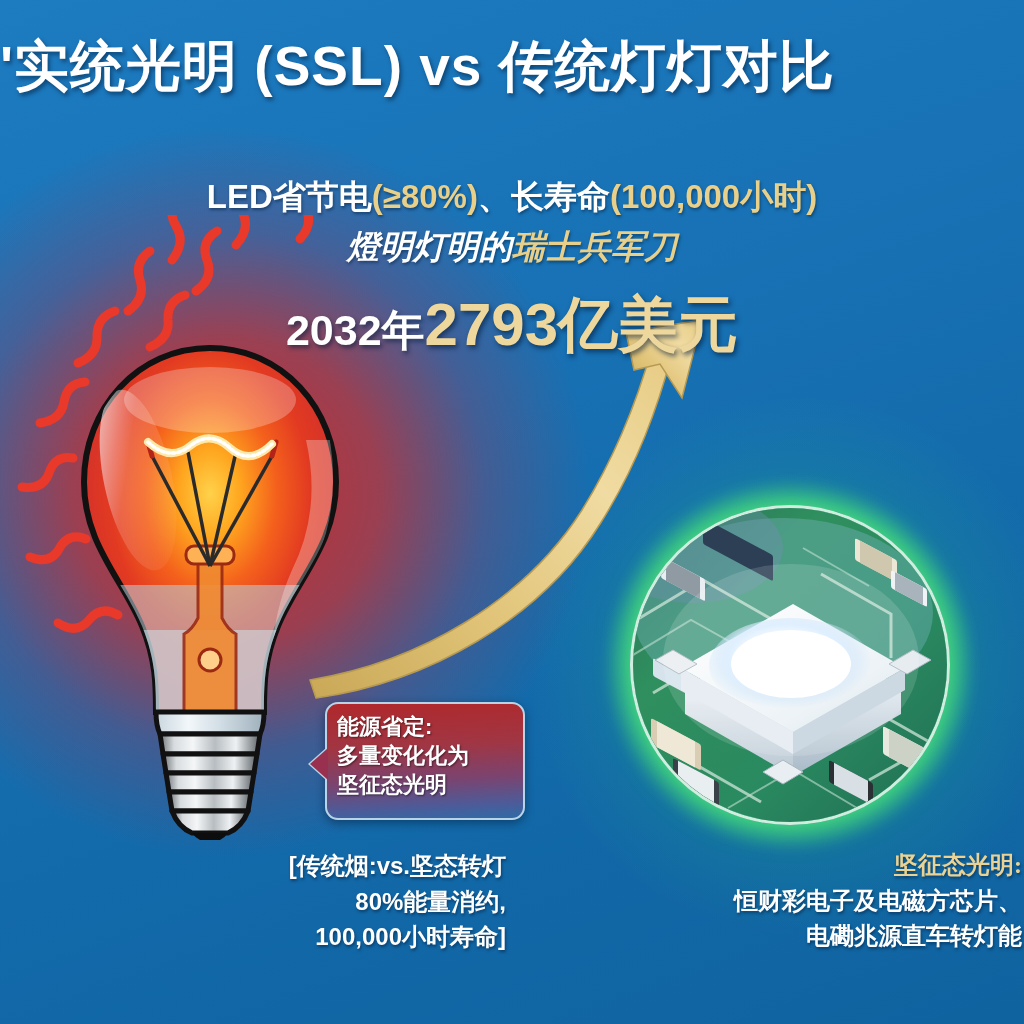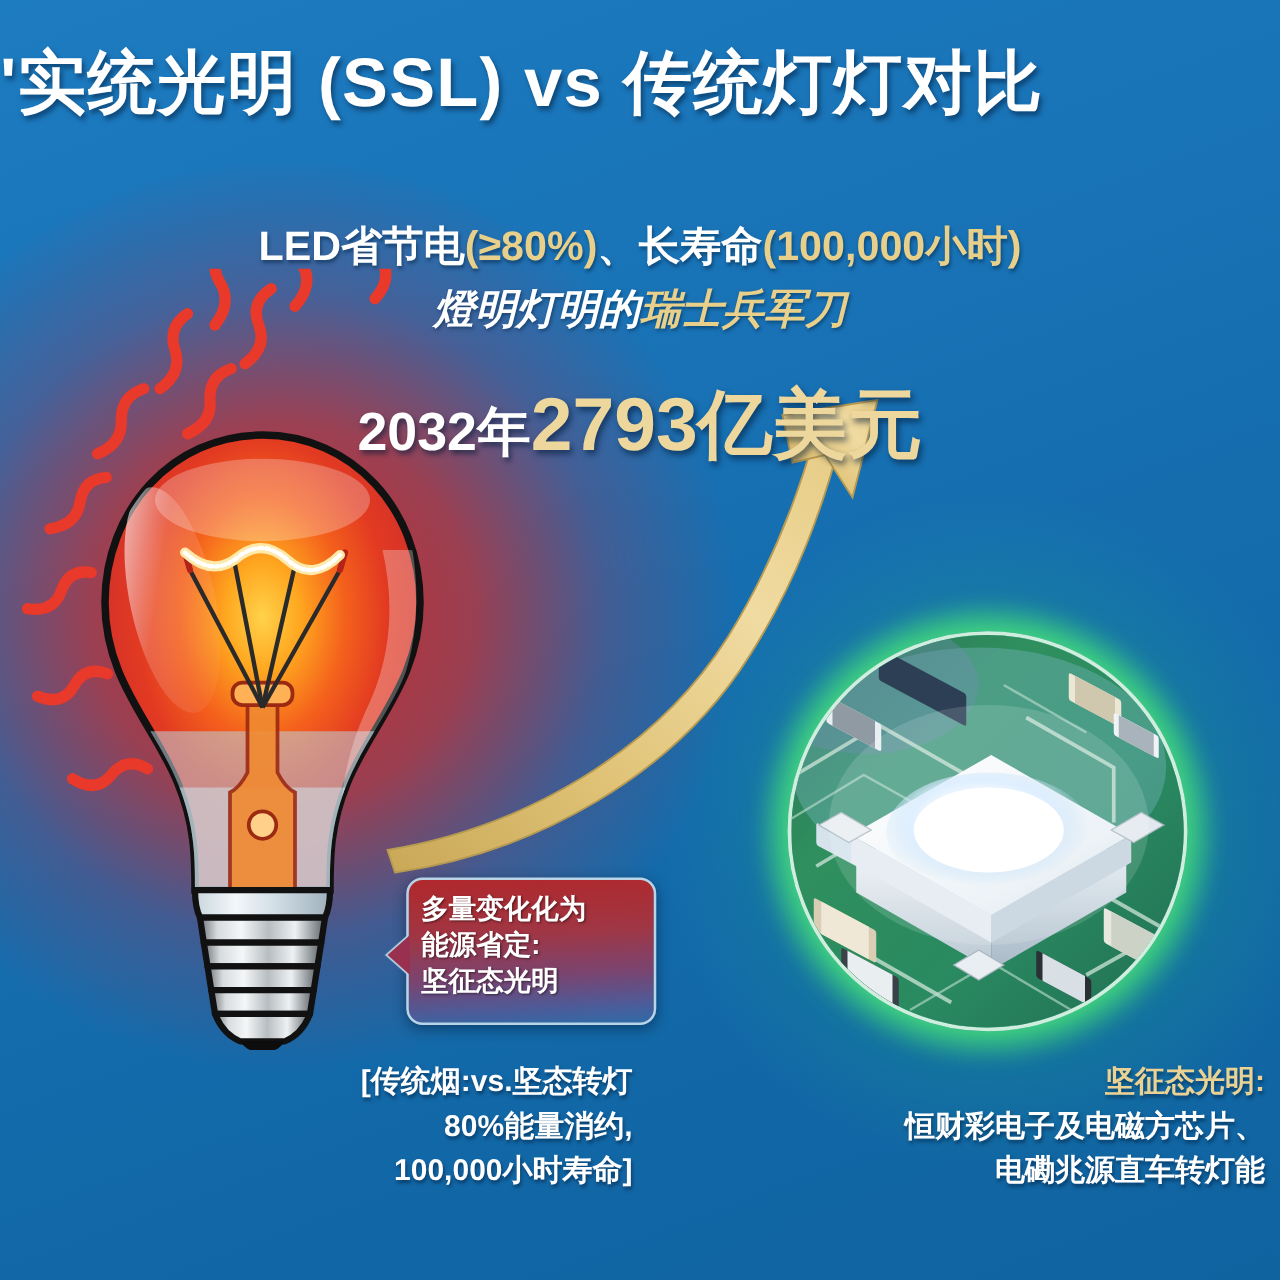--- a/index.html
+++ b/index.html
@@ -27,38 +27,37 @@
     white-space:nowrap;
     margin-top:45px;
   }
   .subtitle.l1{top:130px;}
   .subtitle.l2{top:180px;font-style:italic;}
   .gold{color:#e8d08a;}
 
   .statline{
     position:absolute;top:285px;left:0;right:0;text-align:center;
     white-space:nowrap;
-    margin-top:15px;
   }
   .stat-year{
     font-size:43px;font-weight:bold;color:#ffffff;
     text-shadow:2px 3px 4px rgba(0,25,55,.55);vertical-align:baseline;
   }
   .stat-big{
     font-size:60px;font-weight:bold;color:#edd79c;
     text-shadow:2px 3px 5px rgba(0,25,55,.6);vertical-align:baseline;
   }
 
   .caption{
     position:absolute;text-align:right;font-size:24px;font-weight:bold;
     color:#ffffff;line-height:1.48;text-shadow:1px 2px 3px rgba(0,25,55,.55);
     white-space:nowrap;
   }
   .caption.left{left:26px;top:848px;width:480px;}
-  .caption.right{right:12px;top:848px;width:500px;}
+  .caption.right{right:2px;top:848px;width:500px;font-family:Liberation Serif, serif;}
   .caption .hdr{color:#e9d294;}
 
   
   .waves{position:absolute;left:0;top:215px;width:430px;height:470px;}
 
   
   .bulbwrap{position:absolute;left:60px;top:330px;width:300px;height:510px;}
 
   
   .arrowwrap{position:absolute;left:300px;top:270px;width:450px;height:430px;}
@@ -329,22 +328,22 @@
         </g>
 
         <ellipse cx="158" cy="152" rx="128" ry="96" fill="#ffffff" opacity=".14"></ellipse>
       </svg>
     </div>
   </div>
 
   <div class="callout">
     <div class="callout-tail"></div>
     <div class="callout-txt">
+      <div>能源省定:</div>
       <div>多量变化化为</div>
-      <div>能源省定:</div>
       <div>坚征态光明</div>
     </div>
   </div>
 
   <div class="title">'实统光明 (SSL) vs 传统灯灯对比</div>
 
   <div class="subtitle l1">
     <span>LED省节电</span><span class="gold">(≥80%)</span><span>、长寿命</span><span class="gold">(100,000小时)</span>
   </div>
 

